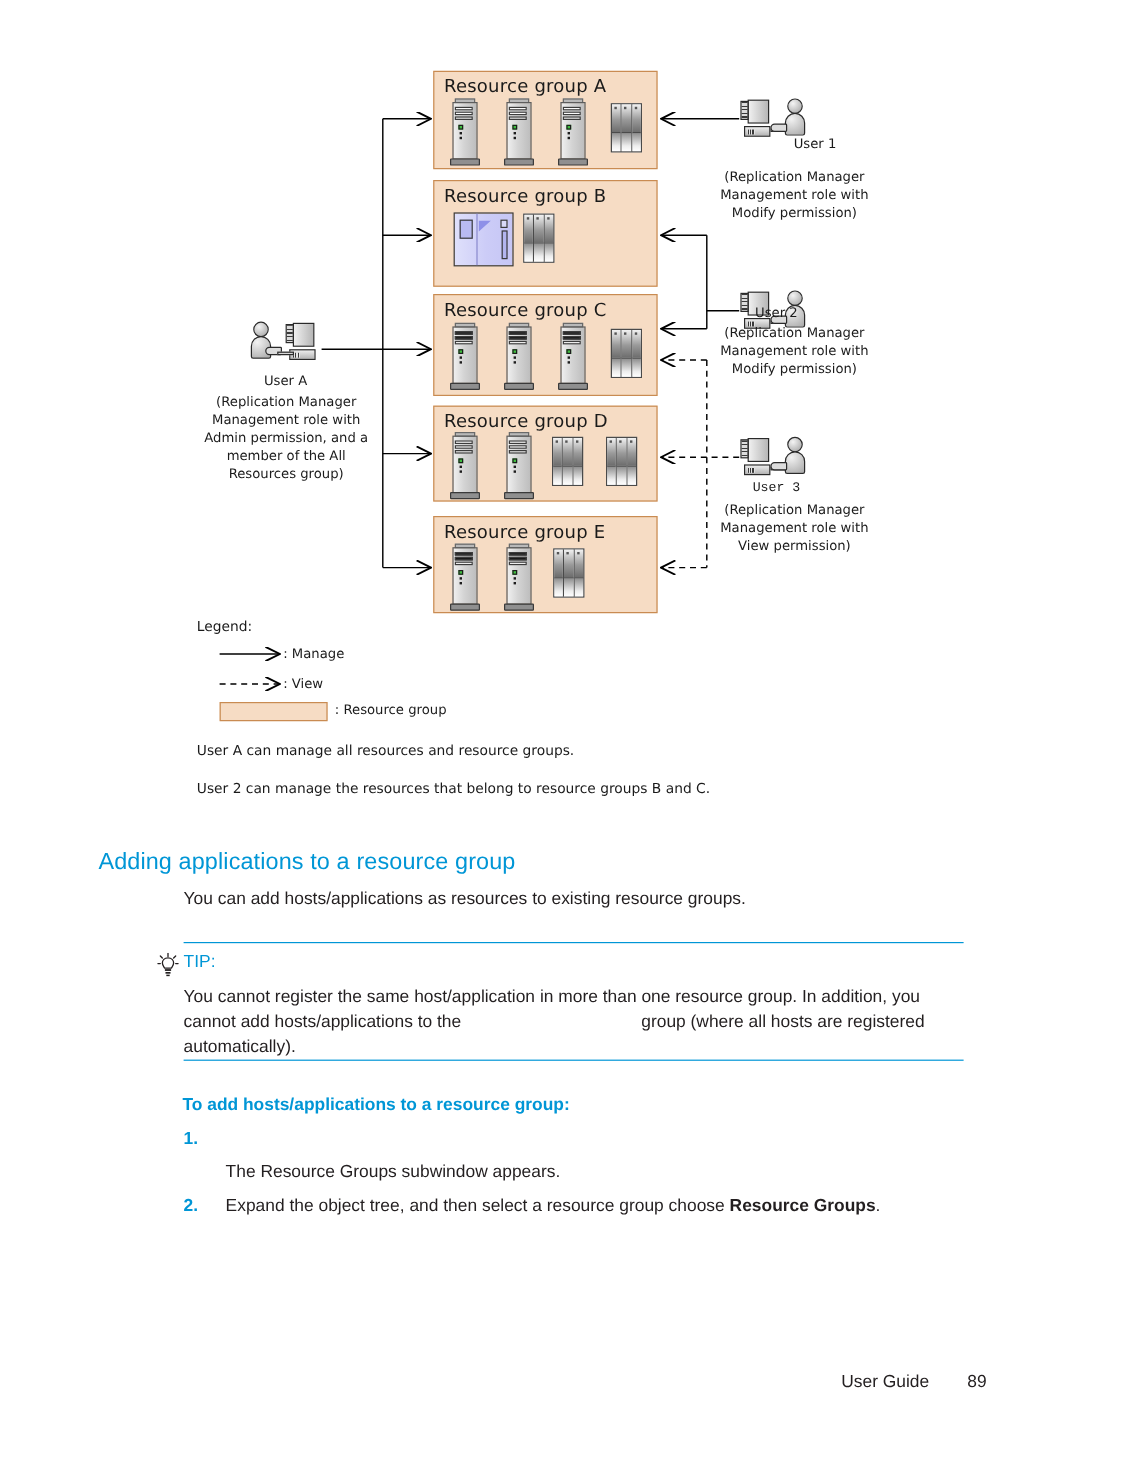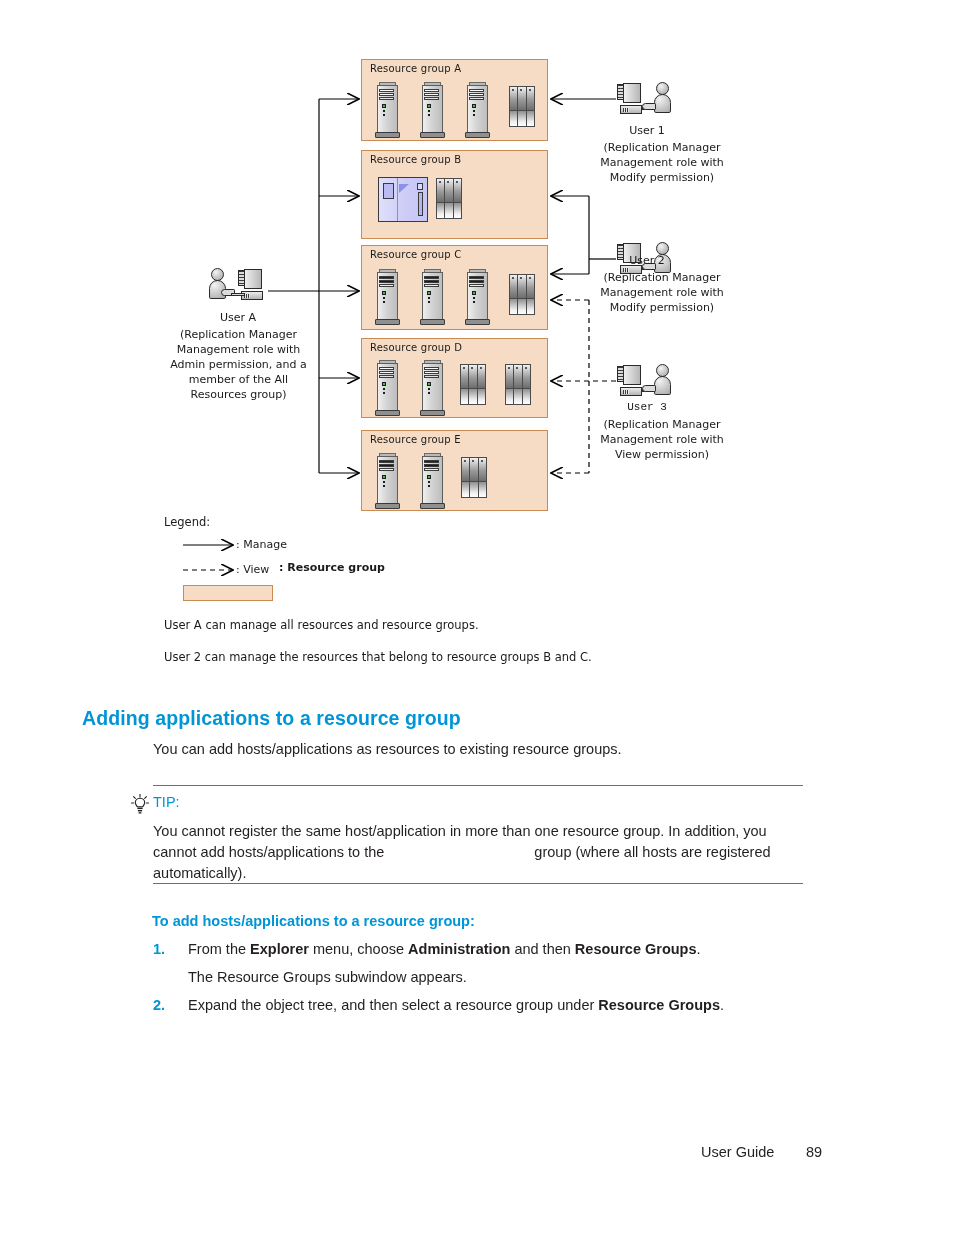--- a/index.html
+++ b/index.html
@@ -18,21 +18,21 @@
   
   .rg-box{
     position:absolute;
     background:#f6dcc4;
     border:1px solid #c98b52;
     box-sizing:border-box;
   }
   .rg-title{
     position:absolute;left:8px;top:3px;
     font-family:"DejaVu Sans", sans-serif;
-    font-size:10px;color:#1a1a1a;letter-spacing:.2px;white-space:nowrap;
+    font-size:15px;color:#1a1a1a;letter-spacing:.2px;white-space:nowrap;
   }
 
   
   .srv{position:absolute;width:25px;height:58px;}
   .srv .body{
     position:absolute;left:2px;top:4px;width:21px;height:48px;
     background:linear-gradient(to right,#efefef 0%,#d4d4d4 45%,#bdbdbd 100%);
     border:1px solid #5d5d5d;box-sizing:border-box;
   }
   .srv .cap{position:absolute;left:4px;top:1px;width:17px;height:4px;background:#b9b9b9;border:1px solid #6a6a6a;box-sizing:border-box;}
@@ -87,21 +87,21 @@
 
   
   .legend-title{position:absolute;font-family:"DejaVu Sans",sans-serif;font-size:11.5px;color:#1a1a1a;}
   .legend-row{position:absolute;font-family:"DejaVu Sans",sans-serif;font-size:11px;color:#1a1a1a;white-space:nowrap;}
   .legend-swatch{position:absolute;width:90px;height:16px;background:#f6dcc4;border:1px solid #c98b52;box-sizing:border-box;}
   .note-line{position:absolute;font-family:"DejaVu Sans",sans-serif;font-size:11.5px;color:#1a1a1a;white-space:nowrap;}
 
   
   .h2{
     position:absolute;left:82px;top:707px;
-    font-size:19.5px;color:#0096d6;font-weight:700;letter-spacing:.1px;
+    font-size:19.5px;color:#0096d6;font-weight:400;letter-spacing:.1px;
   }
   .p-intro{position:absolute;left:153px;top:741px;font-size:14.5px;color:#231f20;}
 
   .tip{position:absolute;left:131px;top:785px;width:672px;}
   .tip .rule{position:absolute;left:22px;top:0;width:650px;height:1px;background:#0096d6;}
   .tip .rule.bot{top:98px;}
   .tip .bulb{position:absolute;left:0;top:9px;width:18px;height:20px;}
   .tip .label{position:absolute;left:22px;top:9px;font-size:14.5px;color:#0096d6;}
   .tip .txt{position:absolute;left:22px;top:36px;width:648px;font-size:14.5px;line-height:21px;color:#231f20;}
   .tip .gap{display:inline-block;width:150px;}
@@ -397,21 +397,21 @@
 
     <div class="user" style="left:616px;top:80px;">
       <div class="monlines" style="left:1px;top:4px;"></div>
       <div class="mon" style="left:7px;top:3px;"></div>
       <div class="cpu" style="left:4px;top:25px;"></div>
       <div class="kbd" style="left:26px;top:27px;"></div>
       <div class="head" style="left:40px;top:2px;"></div>
       <div class="torso" style="left:38px;top:14px;"></div>
       <div class="arm" style="left:26px;top:23px;"></div>
     </div>
-    <div class="fig-label" style="left:597px;top:123px;width:100px;">User 1</div>
+    <div class="fig-label" style="left:597px;top:112px;width:100px;text-align:right;">User 1</div>
     <div class="fig-label" style="left:582px;top:140px;width:160px;">(Replication Manager
 Management role with
 Modify permission)</div>
 
     <div class="user" style="left:616px;top:240px;">
       <div class="monlines" style="left:1px;top:4px;"></div>
       <div class="mon" style="left:7px;top:3px;"></div>
       <div class="cpu" style="left:4px;top:25px;"></div>
       <div class="kbd" style="left:26px;top:27px;"></div>
       <div class="head" style="left:40px;top:2px;"></div>
@@ -443,21 +443,21 @@
       <g stroke="#000" stroke-width="1.2" fill="none">
         <path d="M183,545 L232,545" marker-end="url(#ar)"></path>
       </g>
       <g stroke="#000" stroke-width="1.2" fill="none" stroke-dasharray="5,4">
         <path d="M183,570 L232,570" marker-end="url(#ar)"></path>
       </g>
     </svg>
     <div class="legend-row" style="left:236px;top:538px;">: Manage</div>
     <div class="legend-row" style="left:236px;top:563px;">: View</div>
     <div class="legend-swatch" style="left:183px;top:585px;"></div>
-    <div class="legend-row" style="left:279px;top:561px;font-weight:bold;">: Resource group</div>
+    <div class="legend-row" style="left:279px;top:585px;">: Resource group</div>
 
     <div class="note-line" style="left:164px;top:618px;">User A can manage all resources and resource groups.</div>
     <div class="note-line" style="left:164px;top:650px;">User 2 can manage the resources that belong to resource groups B and C.</div>
   </div>
 
   <h2 class="h2" style="margin:0;">Adding applications to a resource group</h2>
 
   <div class="p-intro">You can add hosts/applications as resources to existing resource groups.</div>
 
   <div class="tip">
@@ -478,22 +478,21 @@
         <rect x="7.6" y="18.2" width="2.8" height="1.3" fill="#231f20"></rect>
       </svg>
     </div>
     <div class="label">TIP:</div>
     <div class="txt"><span>You cannot register the same host/application in more than one resource group. In addition, you cannot add hosts/applications to the</span><span class="gap"></span><span>group (where all hosts are registered automatically).</span></div>
   </div>
 
   <div class="task-title">To add hosts/applications to a resource group:</div>
 
   <div class="step-num" style="left:153px;top:941px;">1.</div>
-  <div class="step" style="left:188px;top:941px;"><span>From the </span><span style="font-weight: bold;">Explorer</span><span> menu, choose </span><span style="font-weight: bold;">Administration</span><span> and then </span><span style="font-weight: bold;">Resource Groups</span><span>.</span></div>
   <div class="substep" style="left:188px;top:969px;"><span>The Resource Groups subwindow appears.</span></div>
 
   <div class="step-num" style="left:153px;top:997px;">2.</div>
-  <div class="step" style="left:188px;top:997px;"><span>Expand the object tree, and then select a resource group under </span><span style="font-weight: bold;">Resource Groups</span><span>.</span></div>
+  <div class="step" style="left:188px;top:997px;"><span>Expand the object tree, and then select a resource group choose </span><span style="font-weight: bold;">Resource Groups</span><span>.</span></div>
 
   <div class="footer label">User Guide</div>
   <div class="footer num">89</div>
 
 </div>
 
 </body></html>

